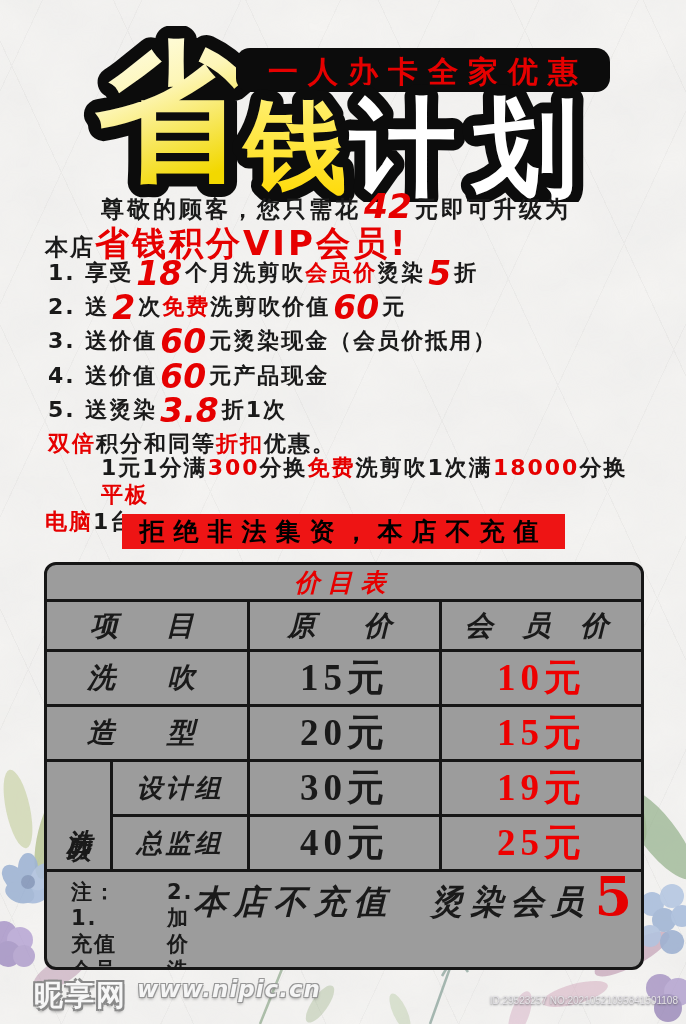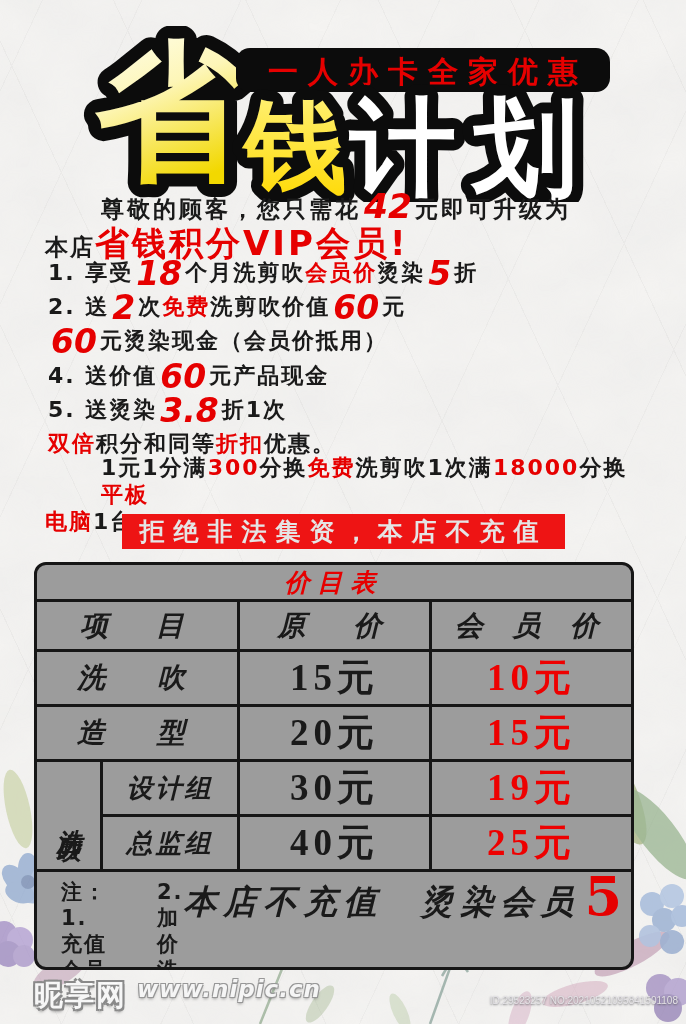--- a/index.html
+++ b/index.html
@@ -35,24 +35,24 @@
   #points{left:45px;top:454px;width:600px;font-size:22px;font-weight:bold;letter-spacing:2px;line-height:27px;}
   .points-line1{padding-left:56px;}
   
   .seg{white-space:pre;}
   .seg-r{color:var(--red);}
   .seg-n{color:var(--red);font-size:1.5em;font-weight:900;font-style:italic;line-height:0;padding:0 3px;letter-spacing:0;position:relative;top:1px;}
   .seg-hl{color:var(--red);font-size:34px;font-weight:900;letter-spacing:3px;}
   .seg-n5{color:var(--red);font-size:54px;font-weight:bold;font-style:normal;font-family:"DejaVu Serif",serif;line-height:0;padding:0 4px;position:relative;top:3px;}
   
   #no-recharge-banner{left:122px;top:514px;width:443px;height:35px;background:var(--banner-red);
-    color:#e5e5e5;font-size:25px;font-weight:bold;letter-spacing:9px;
+    color:#000000;font-size:25px;font-weight:bold;letter-spacing:9px;
     display:flex;align-items:center;justify-content:center;white-space:nowrap;}
   
-  #price-table{left:34px;top:562px;width:594px;height:402px;background:var(--table-gray);
+  #price-table{left:44px;top:562px;width:594px;height:402px;background:var(--table-gray);
     border:3px solid var(--line-black);border-radius:12px;overflow:hidden;
     display:grid;grid-template-columns:66px 137px 192px 1fr;
     grid-template-rows:37px 50px 55px 55px 55px 55px 1fr;}
   .cell{display:flex;align-items:center;justify-content:center;}
   .bb{border-bottom:3px solid var(--line-black);}
   .br{border-right:3px solid var(--line-black);}
   .calli{font-family:"DejaVu Serif",serif;font-weight:bold;font-style:italic;}
   .tbl-title{grid-column:1/5;color:var(--red);font-size:25px;letter-spacing:8px;}
   .th{font-size:28px;letter-spacing:10px;}
   .item-cell{grid-column:1/3;font-size:28px;letter-spacing:12px;}
@@ -182,20 +182,21 @@
     <div class="benefit">
         <span class="seg">2. 送</span>
         <span class="seg seg-n">2</span>
         <span class="seg">次</span>
         <span class="seg seg-r">免费</span>
         <span class="seg">洗剪吹价值</span>
         <span class="seg seg-n">60</span>
         <span class="seg">元</span>
       </div>
     <div class="benefit">
+        <span class="seg">3. 送价值</span>
         <span class="seg seg-n">60</span>
         <span class="seg">元烫染现金（会员价抵用）</span>
       </div>
     <div class="benefit">
         <span class="seg">4. 送价值</span>
         <span class="seg seg-n">60</span>
         <span class="seg">元产品现金</span>
       </div>
     <div class="benefit">
         <span class="seg">5. 送烫染</span>

